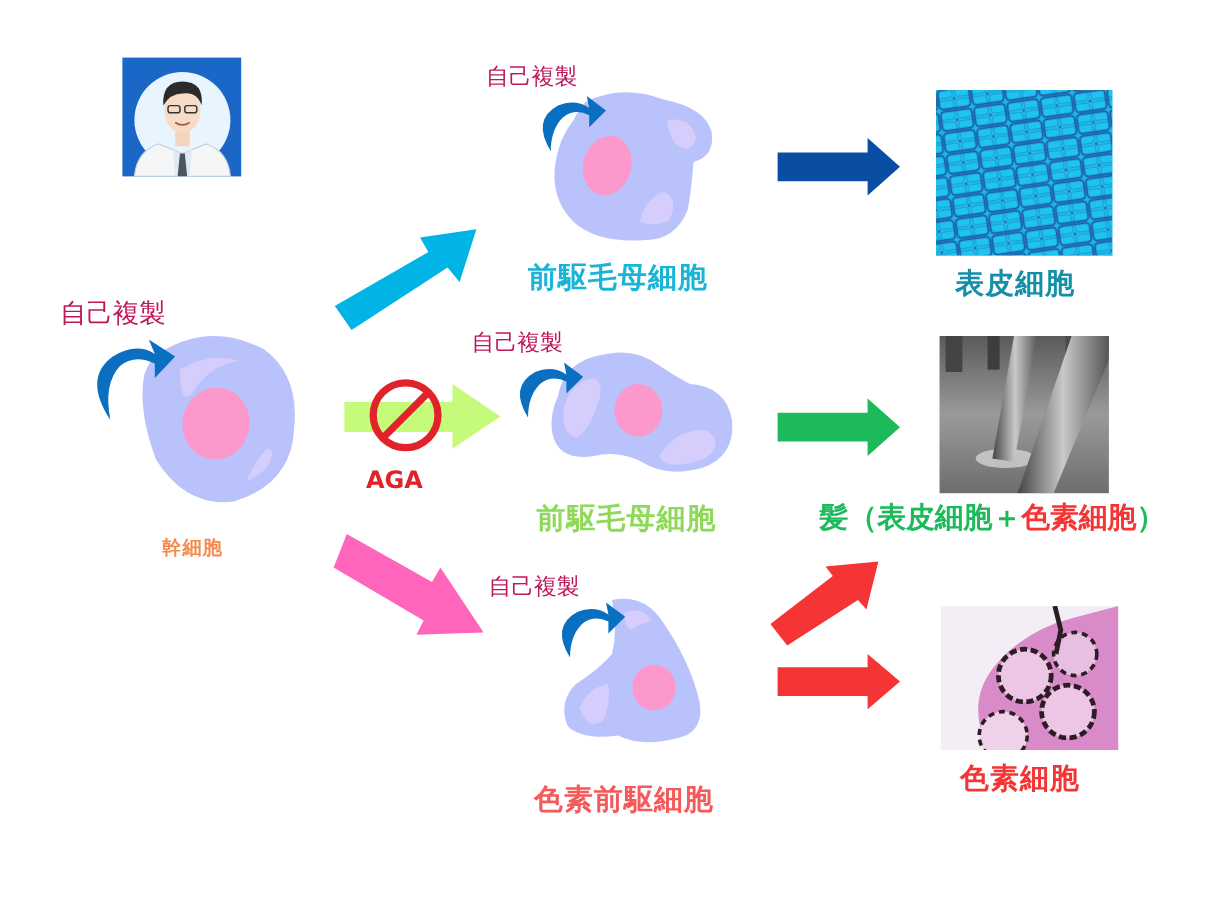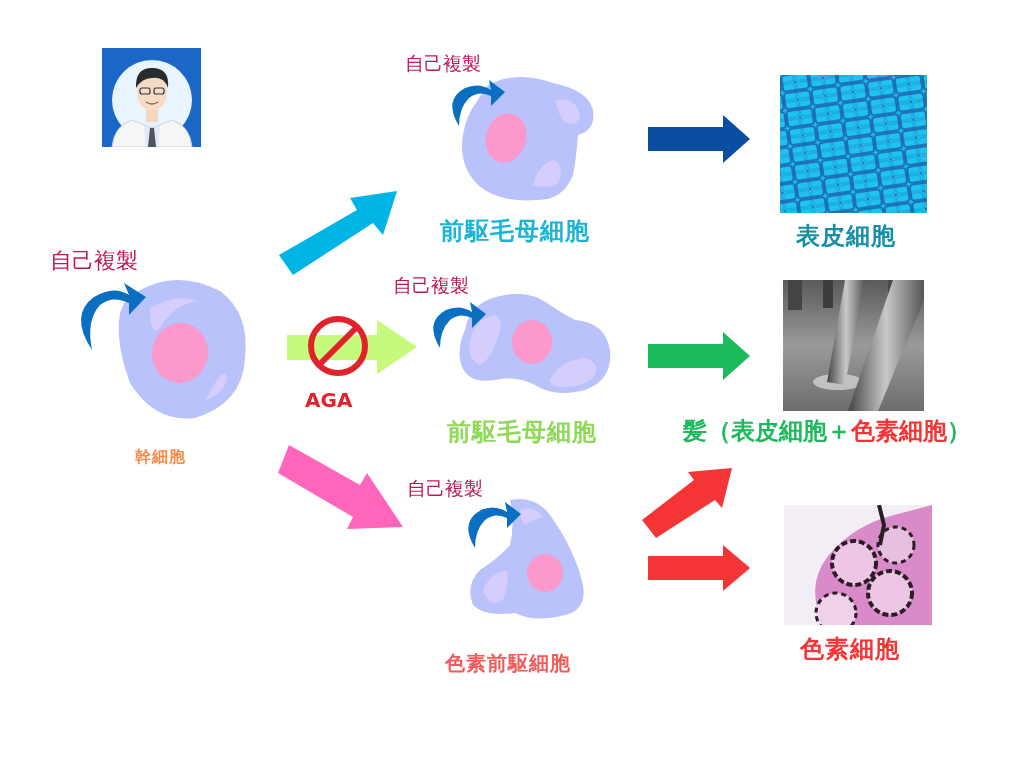--- a/index.html
+++ b/index.html
@@ -86,21 +86,21 @@
 <svg style="left:465px;top:495px;" width="125" height="130" viewBox="0 0 125 130">
   <path d="M45 5 Q70 0 85 20 Q110 55 118 90 Q122 115 100 120 Q70 128 50 118 Q20 122 8 110 Q0 90 15 75 Q35 62 45 50 Q50 30 45 5 Z" fill="#b9c2fb"></path>
   <path d="M55 15 Q70 10 78 22 Q68 25 60 30 Q55 25 55 15 Z" fill="#d5cdfb"></path>
   <path d="M18 95 Q25 78 42 75 Q44 90 38 105 Q25 115 18 95 Z" fill="#d5cdfb"></path>
   <ellipse cx="80" cy="78" rx="18" ry="19" fill="#fb98cc"></ellipse>
 </svg>
 <svg style="left:463px;top:500px;" width="60" height="50" viewBox="0 0 60 50">
   <path d="M12 48 Q-4 22 18 10 Q32 4 44 12 L42 2 L58 14 L44 28 L44 18 Q32 12 22 20 Q12 30 12 48 Z" fill="#0a6fc0"></path>
 </svg>
 <div class="self-rep" style="left:407px;top:476px;">自己複製</div>
-<div class="lbl" style="left:445px;top:650px;font-size:20px;color:#f55a5a;">色素前駆細胞</div>
+<div class="lbl" style="left:445px;top:650px;font-size:24px;color:#f55a5a;">色素前駆細胞</div>
 
 <svg style="left:648px;top:115px;" width="105" height="48" viewBox="0 0 105 48">
   <polygon points="0,12 75,12 75,0 102,24 75,48 75,36 0,36" fill="#0a4ea3"></polygon>
 </svg>
 <svg style="left:648px;top:332px;" width="105" height="48" viewBox="0 0 105 48">
   <polygon points="0,12 75,12 75,0 102,24 75,48 75,36 0,36" fill="#1cba5a"></polygon>
 </svg>
 <svg style="left:642px;top:468px;" width="92" height="72" viewBox="0 0 92 72">
   <polygon points="0,52 52,12 46,4 90,0 80,40 73,32 14,70" fill="#f53535"></polygon>
 </svg>

